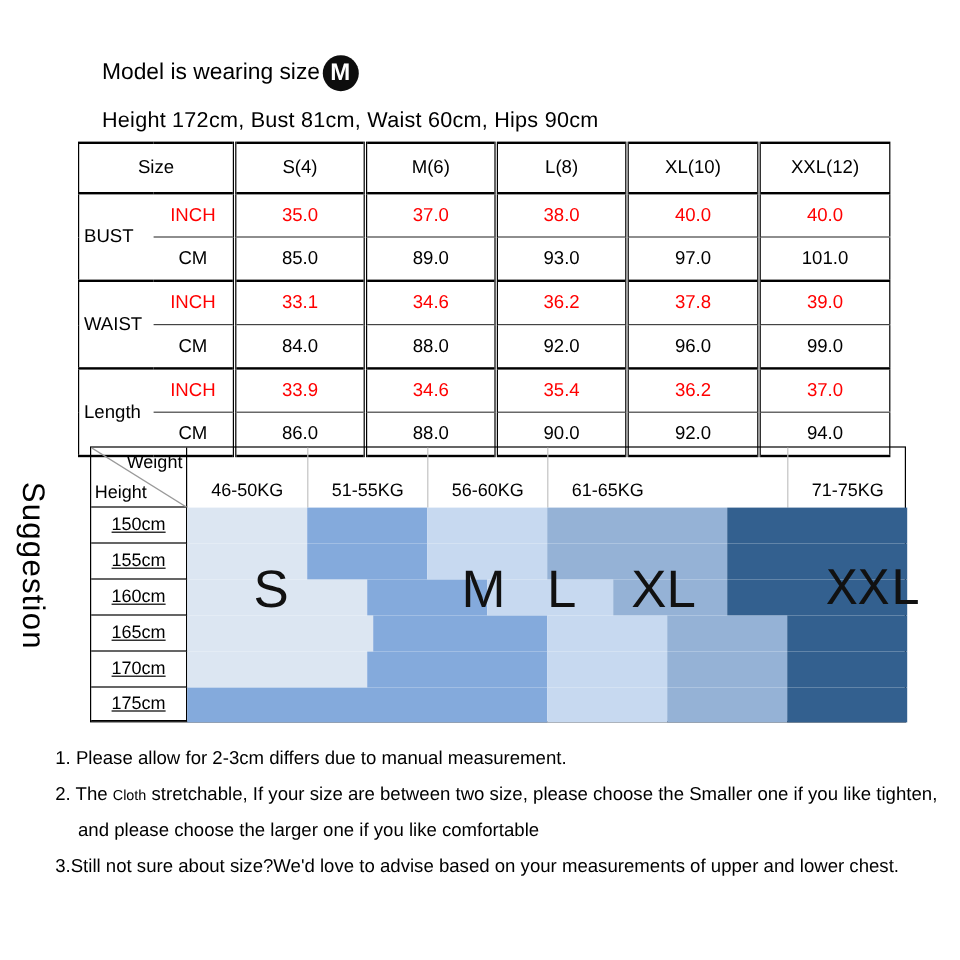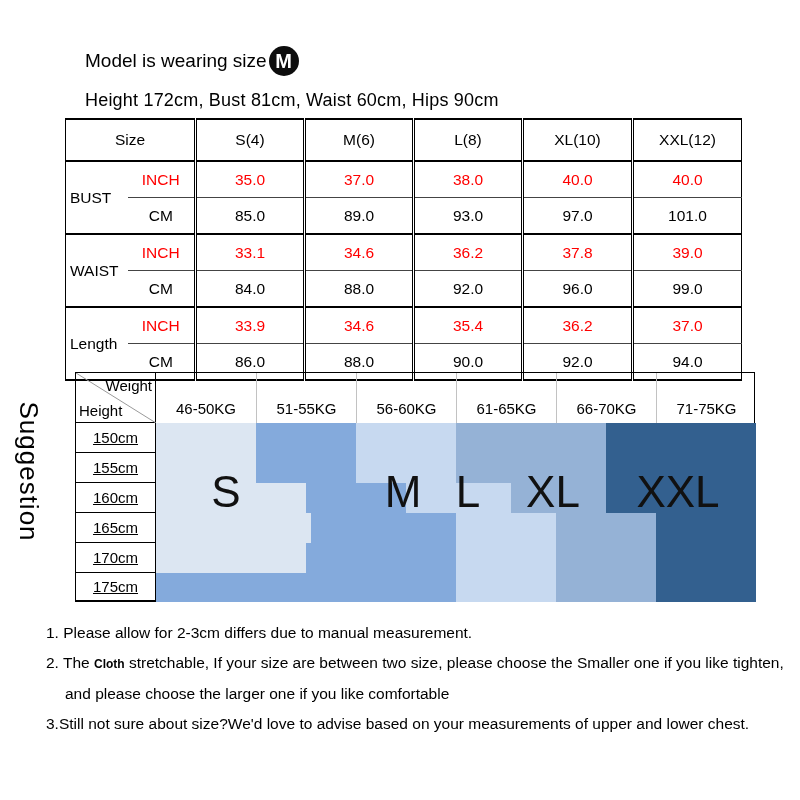--- a/index.html
+++ b/index.html
@@ -38,27 +38,27 @@
   .hm-corner svg{position:absolute;left:0;top:0;}
   .hm-whead{position:absolute;top:0;height:50px;width:100px;box-sizing:border-box;display:flex;
     align-items:flex-end;justify-content:center;padding-bottom:6px;font-size:15px;}
   .hm-whead.sep{border-left:1px solid #c2c2c2;}
   .hm-hlabel{position:absolute;left:0;width:80px;height:30px;box-sizing:border-box;border-right:1px solid #000;
     border-bottom:1px solid #000;display:flex;align-items:center;justify-content:center;font-size:15px;text-decoration:underline;}
   .hm-rows{position:absolute;left:80px;top:0;width:600px;height:230px;}
   .hm-row{position:absolute;left:0;width:600px;height:30px;display:flex;}
   .hm-seg{height:100%;}
   .ov{position:absolute;top:96px;transform:translateX(-50%);font-size:44px;line-height:46px;color:#111;z-index:5;}
-  .ov0{left:150px;} .ov1{left:327px;} .ov2{left:392px;} .ov3{left:477px;} .ov4{left:602px;}
+  .ov0{left:150px;} .ov1{left:327px;} .ov2{left:392px;} .ov3{left:477px;} .ov4{left:652px;font-family:Liberation Mono, monospace;}
 
   
   .notes{position:absolute;left:46px;top:618px;width:750px;font-size:15.5px;}
   .notes .nline{line-height:30px;white-space:nowrap;}
   .notes .indent{padding-left:19px;}
-  .notes .small{font-size:12px;font-weight:bold;}
+  .notes .small{font-size:12px;}
 </style>
 </head>
 <body>
 
 <div class="model-line">
   <span>Model is wearing size</span>
   <span class="badge">M</span>
 </div>
 <div class="stats-line">Height 172cm,  Bust 81cm, Waist 60cm, Hips 90cm</div>
 
@@ -148,21 +148,20 @@
       <line x1="0" y1="0" x2="80" y2="50" stroke="#9a9a9a" stroke-width="1"></line>
     </svg>
     <span class="w">Weight</span>
     <span class="h">Height</span>
   </div>
 
   <div class="hm-whead" style="left:80px">46-50KG</div>
   <div class="hm-whead sep" style="left:180px">51-55KG</div>
   <div class="hm-whead sep" style="left:280px">56-60KG</div>
   <div class="hm-whead sep" style="left:380px">61-65KG</div>
-  <div class="hm-whead sep" style="left:480px">66-70KG</div>
   <div class="hm-whead sep" style="left:580px">71-75KG</div>
 
   <div class="hm-hlabel" style="top:50px">150cm</div>
   <div class="hm-hlabel" style="top:80px">155cm</div>
   <div class="hm-hlabel" style="top:110px">160cm</div>
   <div class="hm-hlabel" style="top:140px">165cm</div>
   <div class="hm-hlabel" style="top:170px">170cm</div>
   <div class="hm-hlabel" style="top:200px;height:28px">175cm</div>
 
   <div class="hm-rows">

